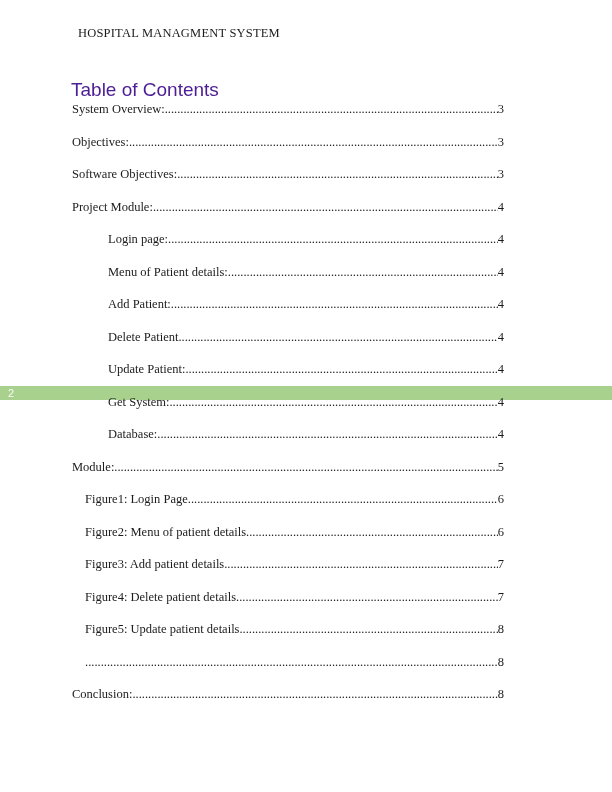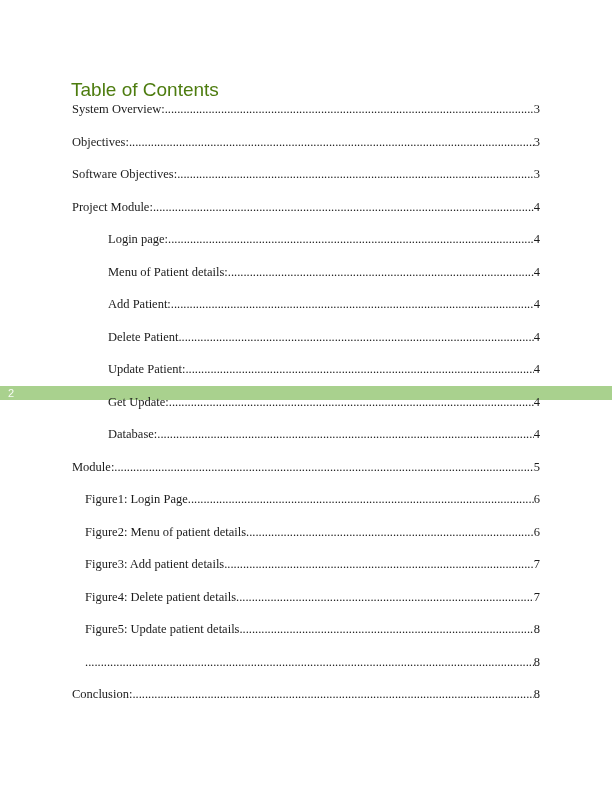--- a/index.html
+++ b/index.html
@@ -27,37 +27,37 @@
     white-space: nowrap;
   }
   .toc-title {
     position: absolute;
     left: 71px;
     top: 79px;
     font-family: "Liberation Sans", sans-serif;
     font-size: 19px;
     line-height: 22px;
     font-weight: 400;
-    color: #4d7c0f;
+    color: #4c1d95;
     white-space: nowrap;
   }
   .toc-entries {
     position: absolute;
     left: 0;
     top: 101px;
     right: 0;
     z-index: 2;
   }
   .toc-row {
     display: flex;
     align-items: flex-end;
     height: 16px;
     line-height: 16px;
     margin-bottom: 16.5px;
-    margin-right: 72px;
+    margin-right: 108px;
     font-size: 12.5px;
     overflow: hidden;
   }
   .toc-row.level-1 { margin-left: 72px; }
   .toc-row.level-2 { margin-left: 85px; }
   .toc-row.level-3 { margin-left: 108px; }
   .toc-label {
     white-space: nowrap;
     flex: 0 0 auto;
   }
@@ -91,20 +91,21 @@
     font-size: 11px;
     line-height: 12px;
     color: rgba(255, 255, 255, 0.92);
   }
 </style>
 </head>
 <body>
 
 <div class="page">
 
+  <div class="doc-header">HOSPITAL MANAGMENT SYSTEM</div>
 
   <div class="toc-title">Table of Contents</div>
 
   <div class="toc-entries">
       <div class="toc-row level-1">
         <span class="toc-label">System Overview:</span>
         <span class="toc-leader"></span>
         <span class="toc-pagenum">3</span>
       </div>
       <div class="toc-row level-1">
@@ -141,21 +142,21 @@
         <span class="toc-label">Delete Patient</span>
         <span class="toc-leader"></span>
         <span class="toc-pagenum">4</span>
       </div>
       <div class="toc-row level-3">
         <span class="toc-label">Update Patient:</span>
         <span class="toc-leader"></span>
         <span class="toc-pagenum">4</span>
       </div>
       <div class="toc-row level-3">
-        <span class="toc-label">Get Update:</span>
+        <span class="toc-label">Get System:</span>
         <span class="toc-leader"></span>
         <span class="toc-pagenum">4</span>
       </div>
       <div class="toc-row level-3">
         <span class="toc-label">Database:</span>
         <span class="toc-leader"></span>
         <span class="toc-pagenum">4</span>
       </div>
       <div class="toc-row level-1">
         <span class="toc-label">Module:</span>

